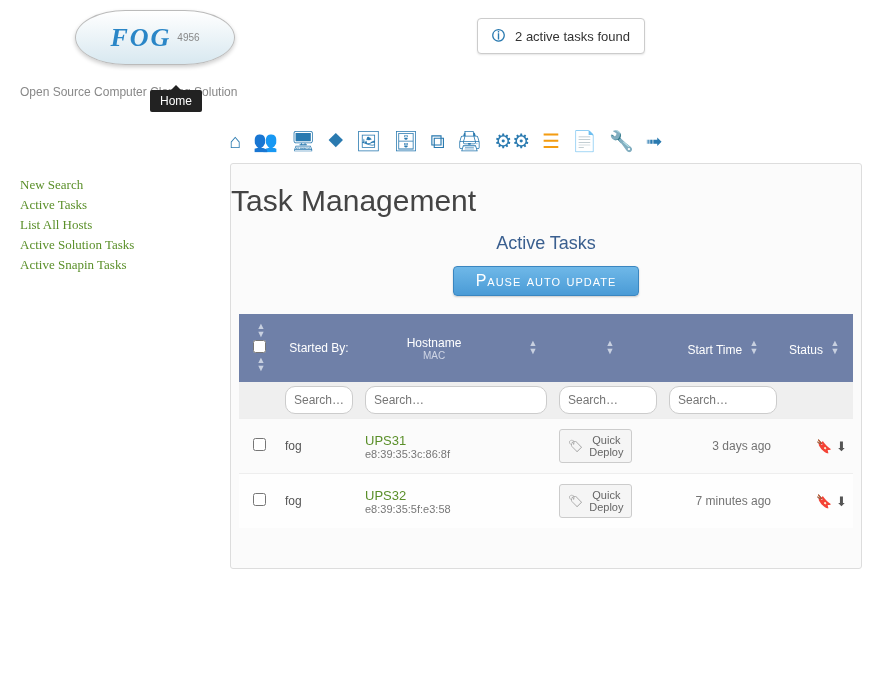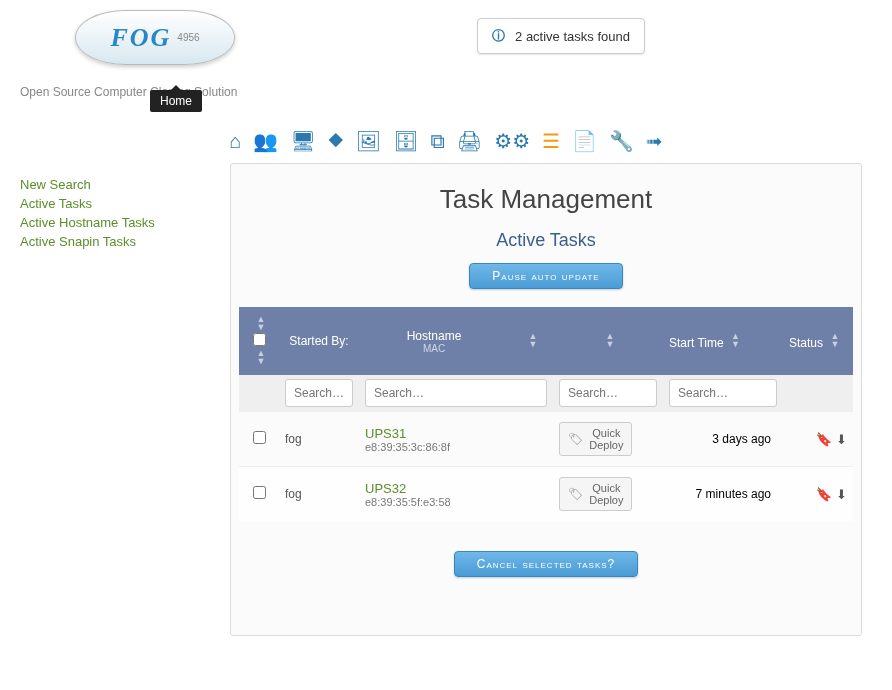--- a/index.html
+++ b/index.html
@@ -12,47 +12,47 @@
 .tagline { font-size: 12px; color: #888; margin-top: 20px; margin-left: 20px; }
 .tooltip { position: absolute; top: 80px; left: 130px; background: #222; color: #fff; font-size: 12px; padding: 4px 10px; border-radius: 2px; }
 .tooltip::before { content:''; position:absolute; top:-5px; left:50%; margin-left:-5px; border-left:5px solid transparent; border-right:5px solid transparent; border-bottom:5px solid #222; }
 .notification { margin: 8px auto 0; border:1px solid #ccc; border-radius:4px; padding:8px 14px; display:inline-flex; align-items:center; gap:10px; background:#fff; box-shadow: 0 1px 2px rgba(0,0,0,0.1); }
 .notif-icon { color:#2a7ab0; font-weight:bold; }
 .notif-wrapper { flex:1; text-align:center; }
 .nav-icons { text-align:center; margin: 30px 0 10px; }
 .nav-icons span { display:inline-block; color:#2a7ab0; font-size:20px; margin: 0 6px; cursor:pointer; vertical-align:middle; }
 .nav-icons span.active { color:#f39c12; }
 .layout { display:flex; }
-.sidebar { width: 230px; padding: 12px 20px; }
+.sidebar { width: 230px; padding: 12px 20px; font-family: Liberation Serif, serif; }
 .sidebar a { display:block; color:#5a8f29; text-decoration:none; font-size:13px; padding: 2px 0; }
 .main { flex:1; border:1px solid #ddd; border-radius:3px; background:#fbfbfb; margin-right:30px; padding: 15px 0 40px; }
-h1.page-title { font-size: 26px; font-weight:normal; text-align:center; color:#444; margin: 5px 0 15px; }
+h1.page-title { font-size: 30px; font-weight:normal; text-align:left; color:#444; margin: 5px 0 15px; }
 h2.sub-title { font-size:18px; font-weight:normal; text-align:center; color:#3a5f8f; margin-bottom: 12px; }
-.btn { display:block; margin:0 auto; background: linear-gradient(#6fb8e8,#4a9bd6); border:1px solid #3a86c0; color:#fff; font-variant:small-caps; letter-spacing:1px; font-size:12px; padding:5px 22px; border-radius:4px; cursor:pointer; box-shadow: 0 1px 2px rgba(0,0,0,0.2); }
+.btn { display:block; margin:0 auto; background: linear-gradient(#6fb8e8,#4a9bd6); border:1px solid #3a86c0; color:#fff; font-variant:small-caps; letter-spacing:1px; font-size:16px; padding:5px 22px; border-radius:4px; cursor:pointer; box-shadow: 0 1px 2px rgba(0,0,0,0.2); }
 .btn-wrapper { text-align:center; margin: 8px 0 18px; }
 .table-wrap { margin: 0 8px; }
 table { width:100%; border-collapse: collapse; }
 thead tr.headers { background:#6f80a8; color:#fff; }
 thead th { padding: 8px 6px; font-size:12px; font-weight:normal; text-align:center; position:relative; }
 .sort-arrows { font-size:9px; color:#c8d0e0; margin-left:4px; display:inline-block; line-height:8px; }
 .sort-arrows span{display:block;}
 .sub-header { font-size:10px; color:#d0d6e6; display:block; }
 thead tr.filters td { padding:4px 6px; background:#efefef; }
-thead tr.filters input { width:100%; padding:6px 8px; border:1px solid #ccc; border-radius:3px; font-size:12px; background:#fff; }
+thead tr.filters input { width:100%; padding:6px 8px; border:1px solid #ccc; border-radius:10px; font-size:12px; background:#fff; }
 tbody tr { background:#fbfbfb; }
 tbody tr:nth-child(even){ background:#fefefe; }
 tbody td { padding: 10px 6px; font-size:12px; color:#555; vertical-align:middle; border-top:1px solid #eee; }
 .hname { color:#5a8f29; font-size:13px; }
 .mac { font-size:11px; color:#777; display:block; }
 .quick-btn { display:inline-flex; align-items:center; gap:6px; border:1px solid #ccc; background:#f5f5f5; border-radius:3px; padding:4px 8px; font-size:11px; color:#666; cursor:pointer; }
 .quick-btn .tag-icon { color:#888; font-size:12px; }
 .quick-btn .qtext { line-height:1.1; text-align:center; }
 .status-icons { color:#555; font-size:13px; text-align:right; }
 .status-icons span{ margin-left:4px; cursor:pointer; }
-td.time { color:#000000; font-size:12px; text-align:right; padding-right:12px; }
+td.time { color:#737373; font-size:12px; text-align:right; padding-right:12px; }
 input[type=checkbox]{ cursor:pointer; }
 .col-check{width:40px; text-align:center;}
 .col-started{width:80px;}
 .col-host{width:150px;}
 .col-task{width:110px;}
 .col-time{width:120px;}
 .col-status{width:70px;}
 </style>
 </head>
 <body>
@@ -74,21 +74,22 @@
 </div>
 
 <div class="tagline">Open Source Computer Cloning Solution</div>
 
 <div class="nav-icons" id="nav-icons"><span>⌂</span><span>👥</span><span>🖥</span><span>⯁</span><span>🖼</span><span>🗄</span><span>⧉</span><span>🖨</span><span>⚙⚙</span><span class="active">☰</span><span>📄</span><span>🔧</span><span>➟</span></div>
 
 <div class="layout">
   <div class="sidebar" id="sidebar">
       <a href="#">New Search</a>
       <a href="#">Active Tasks</a>
-      <a href="#">Active Hostname Tasks</a>
+      <a href="#">List All Hosts</a>
+      <a href="#">Active Solution Tasks</a>
       <a href="#">Active Snapin Tasks</a>
     </div>
   <div class="main">
     <h1 class="page-title">Task Management</h1>
     <h2 class="sub-title">Active Tasks</h2>
     <div class="btn-wrapper">
       <button class="btn">Pause auto update</button>
     </div>
     <div class="table-wrap">
       <table>
@@ -101,21 +102,21 @@
             </th>
             <th class="col-started">
               <span>Started By:</span>
             </th>
             <th class="col-host">
               <span>Hostname</span>
               <span class="sub-header">MAC</span>
             </th>
             <th><span class="sort-arrows"><span>▲</span><span>▼</span></span></th>
             <th class="col-task"><span class="sort-arrows"><span>▲</span><span>▼</span></span></th>
-            <th class="col-time" style="text-align:left;">
+            <th class="col-time" style="text-align:center;">
               <span>Start Time</span>
               <span class="sort-arrows"><span>▲</span><span>▼</span></span>
             </th>
             <th class="col-status" style="text-align:left;">
               <span>Status</span>
               <span class="sort-arrows"><span>▲</span><span>▼</span></span>
             </th>
           </tr>
           <tr class="filters">
             <td></td>
@@ -145,17 +146,14 @@
               <td><span class="quick-btn">
                   <span class="tag-icon">🏷</span>
                   <span class="qtext">Quick<br>Deploy</span>
                 </span></td>
               <td class="time">7 minutes ago</td>
               <td class="status-icons"><span>🔖</span><span>⬇</span></td>
             </tr>
           </tbody>
       </table>
     </div>
-    <div class="btn-wrapper" style="margin-top:30px;">
-      <button class="btn">Cancel selected tasks?</button>
-    </div>
   </div>
 </div>
 
 </body></html>

